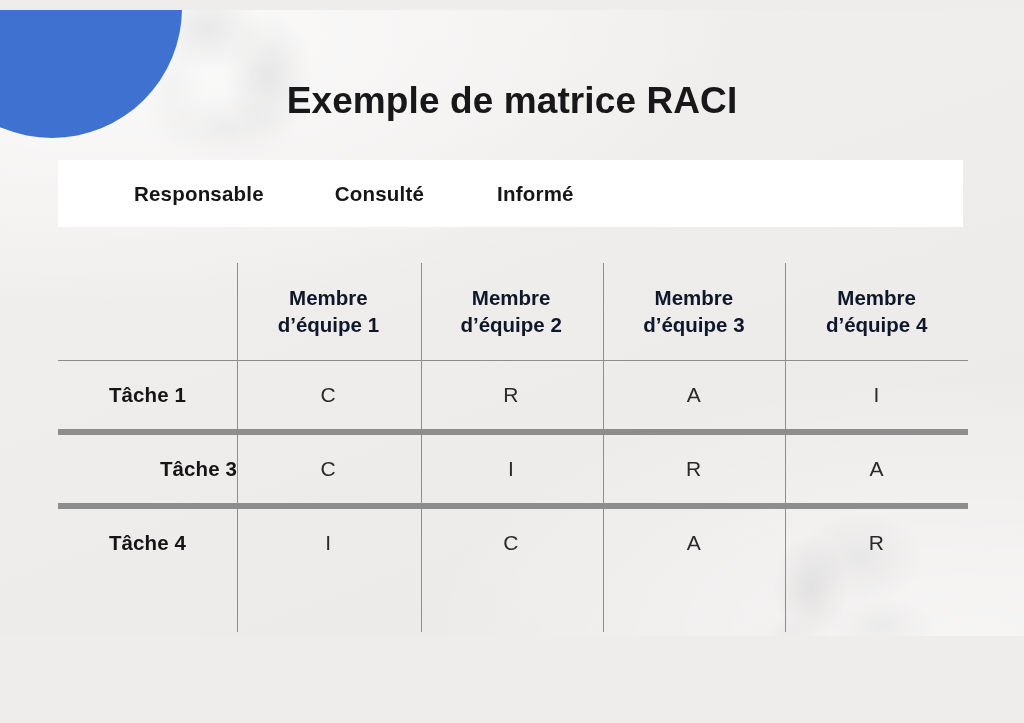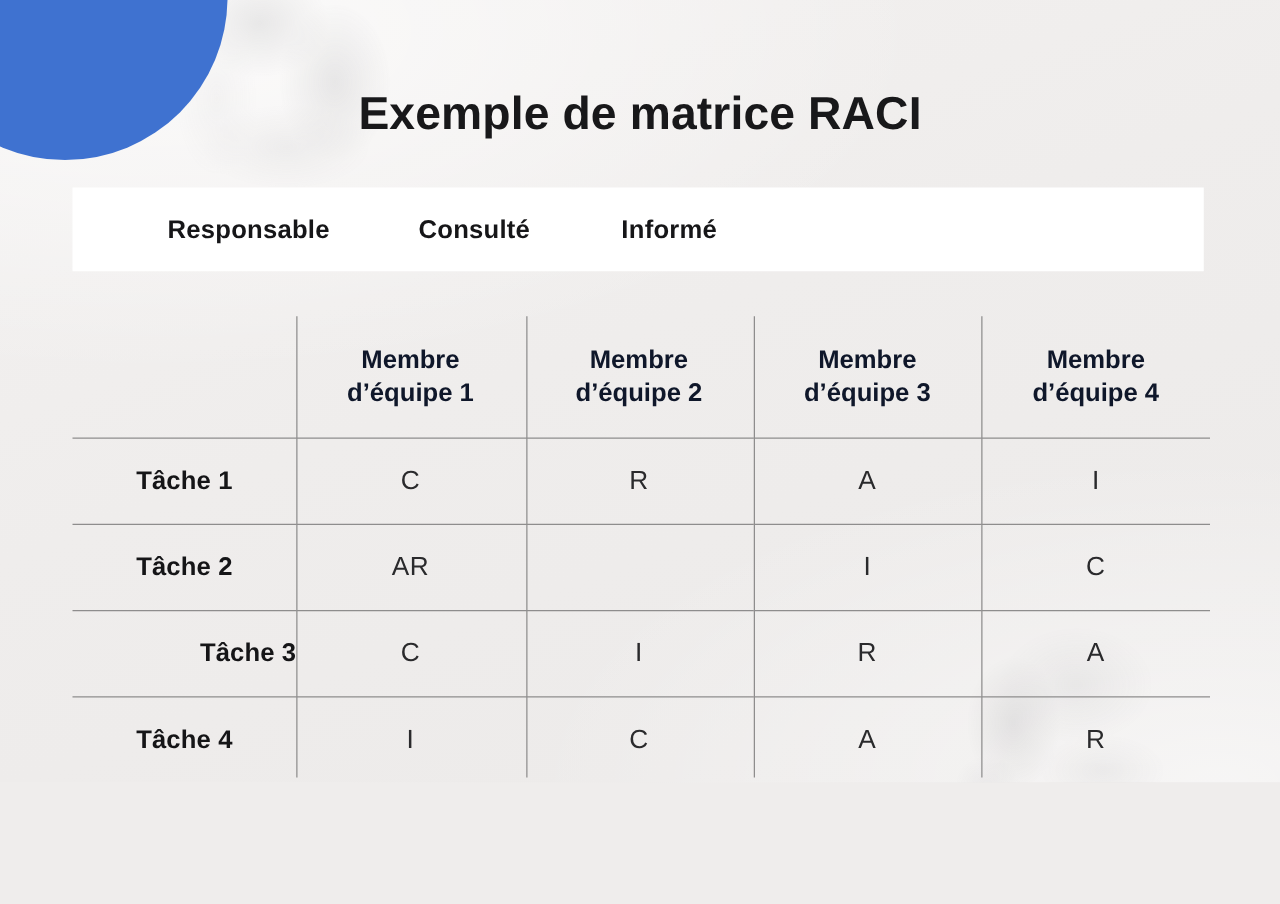--- a/index.html
+++ b/index.html
@@ -17,20 +17,21 @@
     -webkit-font-smoothing: antialiased;
   }
 
   
   #slide {
     position: relative;
     width: 1024px;
     height: 626px;
     background: #efedec;
     overflow: hidden;
+    margin-top: 10px;
   }
 
   
   .paper-wash {
     position: absolute;
     inset: 0;
     background:
       radial-gradient(110% 80% at 12% 4%, rgba(255,255,255,0.75) 0%, rgba(255,255,255,0) 55%),
       radial-gradient(90% 70% at 95% 100%, rgba(255,255,255,0.55) 0%, rgba(255,255,255,0) 60%),
       linear-gradient(160deg, #f3f1f0 0%, #efedec 45%, #eceae9 100%);
@@ -156,21 +157,21 @@
     color: #0f172a;
     border-bottom: 1px solid #8e8d8d;
   }
   table.raci thead th.task-corner {
     border-bottom: 1px solid #8e8d8d;
   }
 
   table.raci tbody td {
     height: 68px;
     vertical-align: middle;
-    border-bottom: 1px solid #15803d;
+    border-bottom: 6px solid #15803d;
   }
   table.raci tbody tr:last-child td {
     border-bottom: 0;
   }
 
   td.task-cell {
     text-align: center;
     font-size: 20.5px;
     font-weight: 700;
     color: #151517;
@@ -259,27 +260,20 @@
       </thead>
       <tbody>
         <tr>
           <td class="task-cell" style="border-bottom-color: rgb(142, 141, 141);">Tâche 1</td>
           <td class="val-cell" style="border-bottom-color: rgb(142, 141, 141);">C</td>
           <td class="val-cell" style="border-bottom-color: rgb(142, 141, 141);">R</td>
           <td class="val-cell" style="border-bottom-color: rgb(142, 141, 141);">A</td>
           <td class="val-cell" style="border-bottom-color: rgb(142, 141, 141);">I</td>
         </tr>
         <tr>
-          <td class="task-cell" style="border-bottom-color: rgb(142, 141, 141);">Tâche 2</td>
-          <td class="val-cell" style="border-bottom-color: rgb(142, 141, 141);">AR</td>
-          <td class="val-cell" style="border-bottom-color: rgb(142, 141, 141);"></td>
-          <td class="val-cell" style="border-bottom-color: rgb(142, 141, 141);">I</td>
-          <td class="val-cell" style="border-bottom-color: rgb(142, 141, 141);">C</td>
-        </tr>
-        <tr>
           <td class="task-cell" style="border-bottom-color: rgb(142, 141, 141); text-align: right;">Tâche 3</td>
           <td class="val-cell" style="border-bottom-color: rgb(142, 141, 141);">C</td>
           <td class="val-cell" style="border-bottom-color: rgb(142, 141, 141);">I</td>
           <td class="val-cell" style="border-bottom-color: rgb(142, 141, 141);">R</td>
           <td class="val-cell" style="border-bottom-color: rgb(142, 141, 141);">A</td>
         </tr>
         <tr>
           <td class="task-cell">Tâche 4</td>
           <td class="val-cell">I</td>
           <td class="val-cell">C</td>

